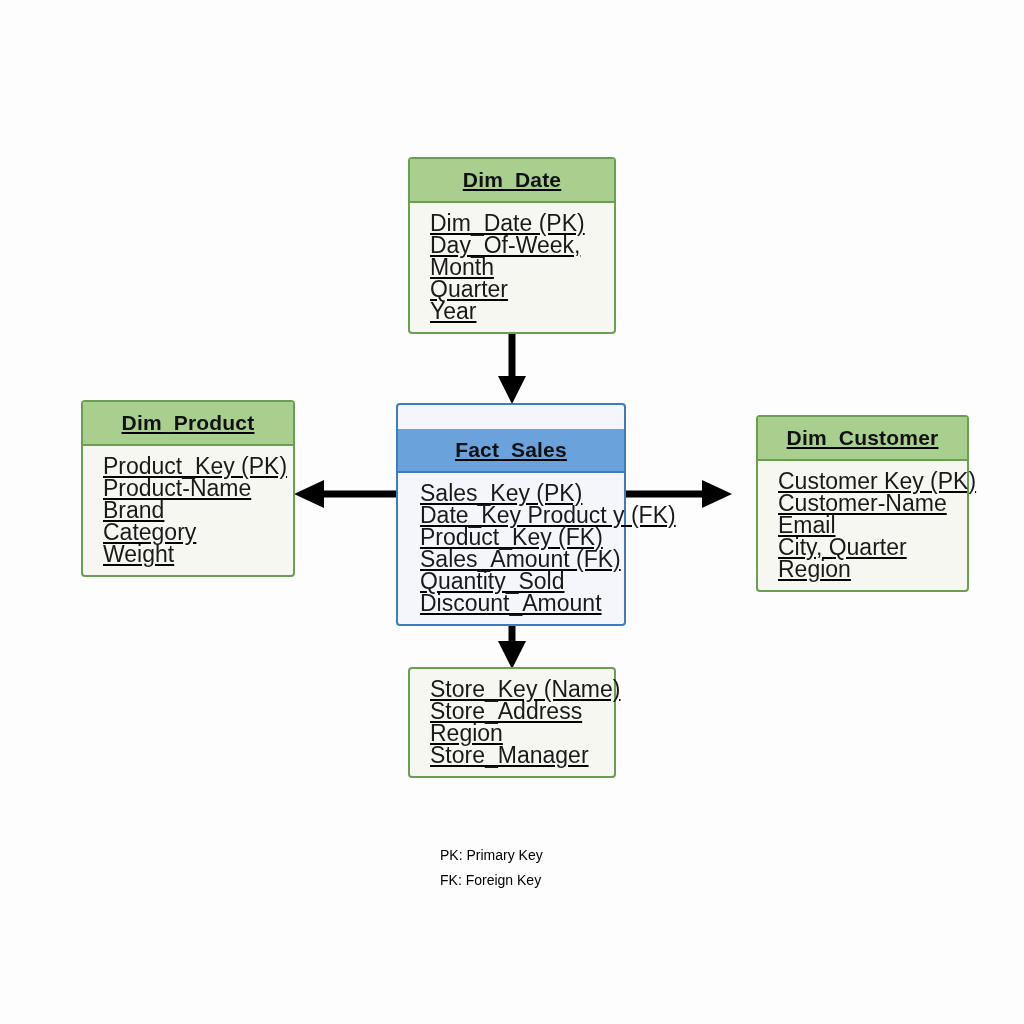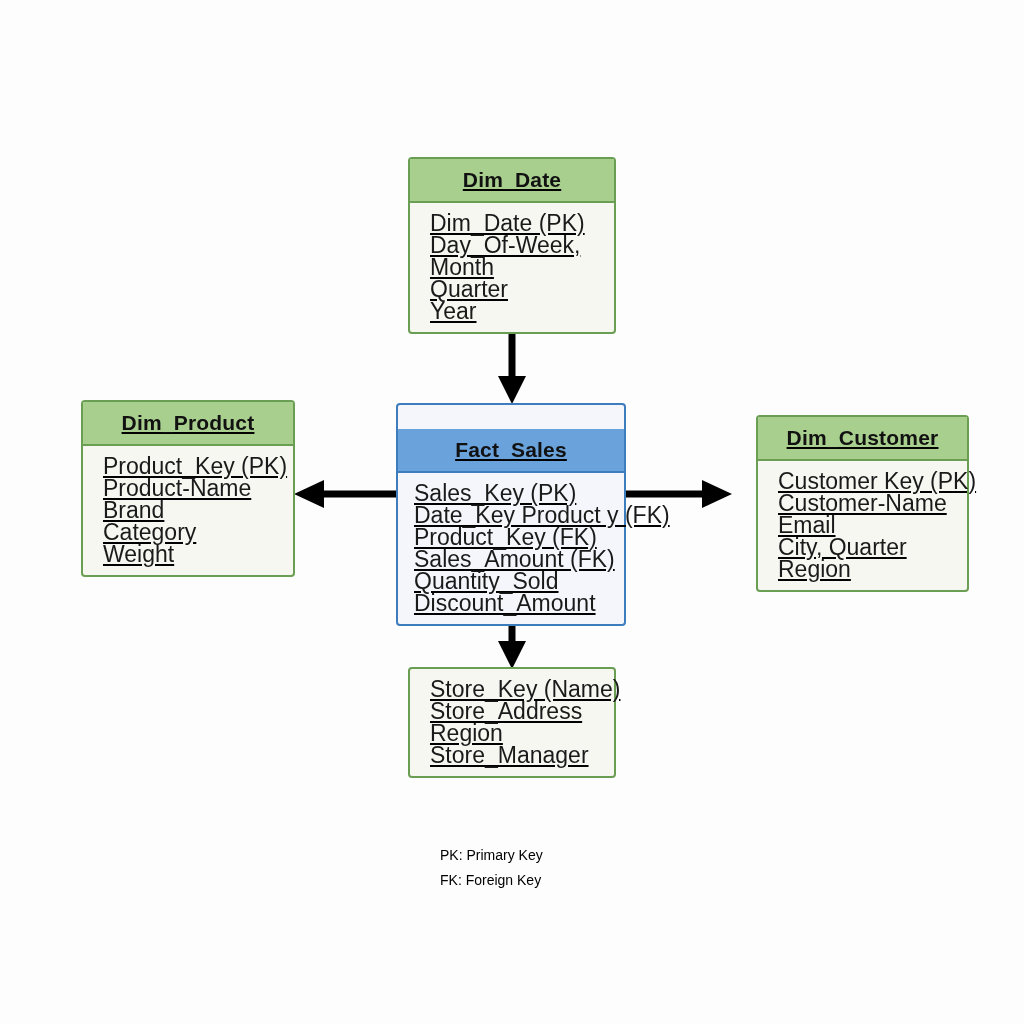--- a/index.html
+++ b/index.html
@@ -123,21 +123,21 @@
       <div class="field">Product_Key (PK)</div>
       <div class="field">Product-Name</div>
       <div class="field">Brand</div>
       <div class="field">Category</div>
       <div class="field">Weight</div>
     </div>
   </div>
 
   <div class="entity fact" style="left:396px; top:403px; width:230px;">
     <div class="ent-header">Fact_Sales</div>
-    <div class="ent-body" style="padding-left:16px;">
+    <div class="ent-body" style="padding-left:22px;">
       <div class="field">Sales_Key (PK)</div>
       <div class="field">Date_Key Product y (FK)</div>
       <div class="field">Product_Key (FK)</div>
       <div class="field">Sales_Amount (FK)</div>
       <div class="field">Quantity_Sold</div>
       <div class="field">Discount_Amount</div>
     </div>
   </div>
 
   <div class="entity" style="left:730px; top:415px; width:213px;margin-left:26px;">

